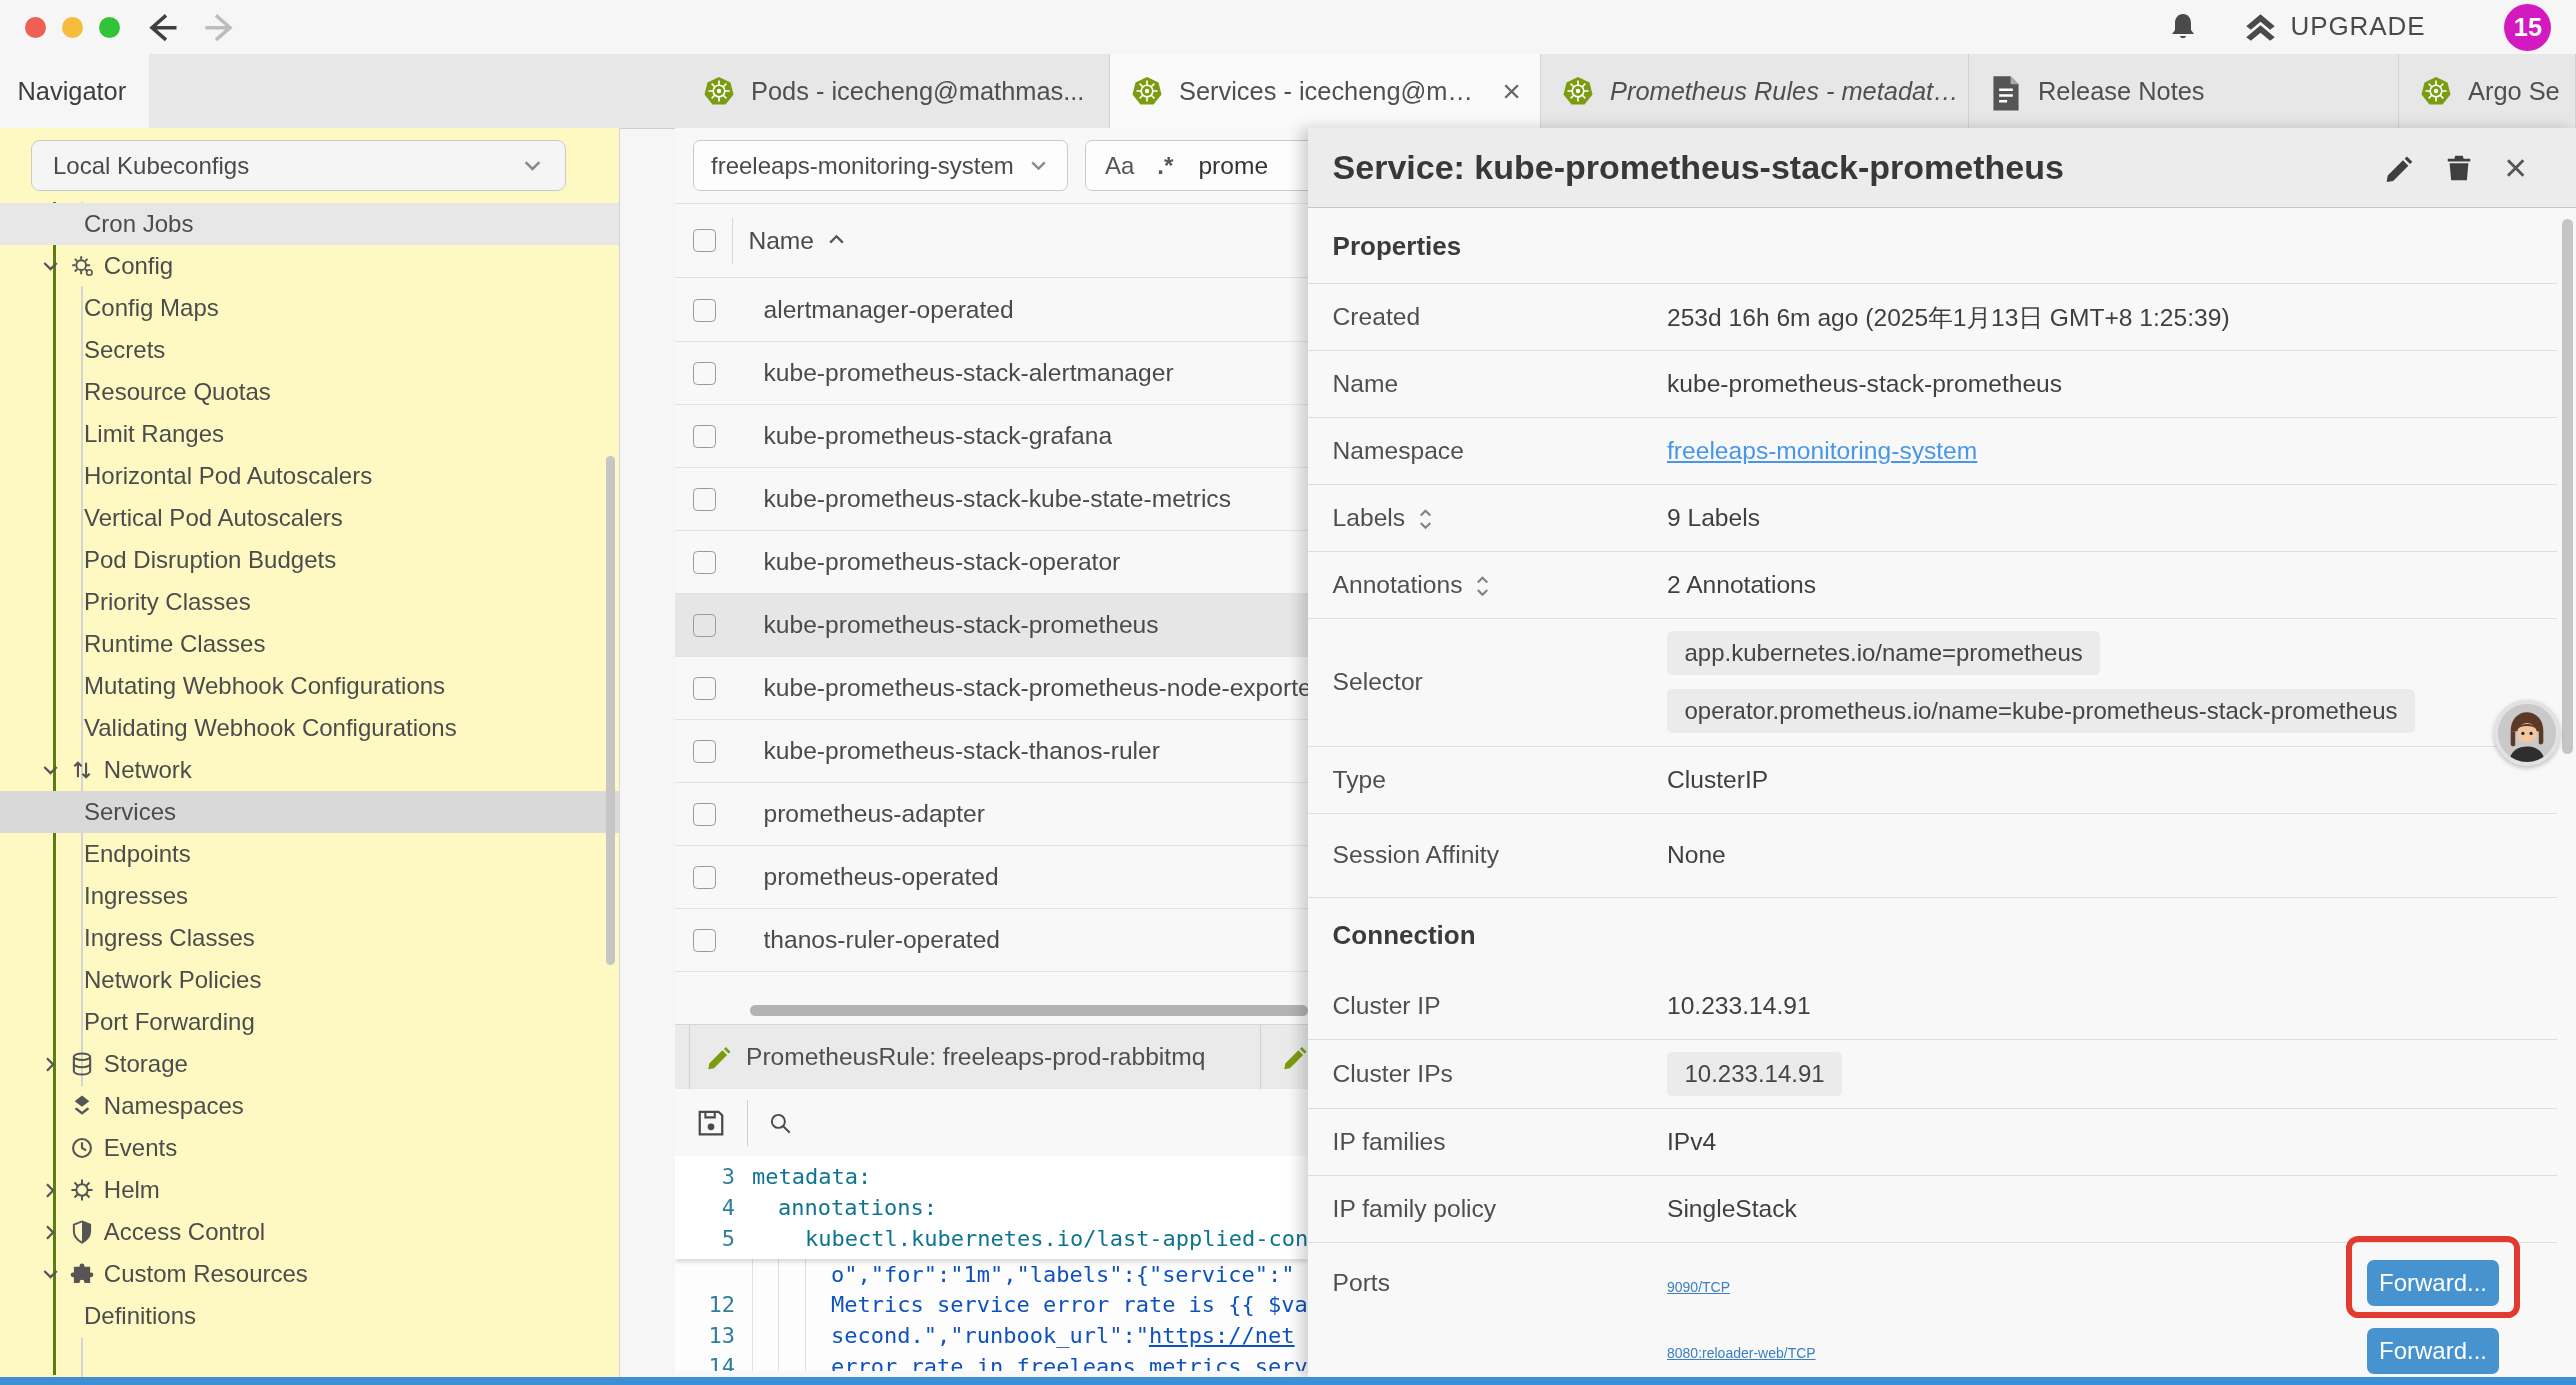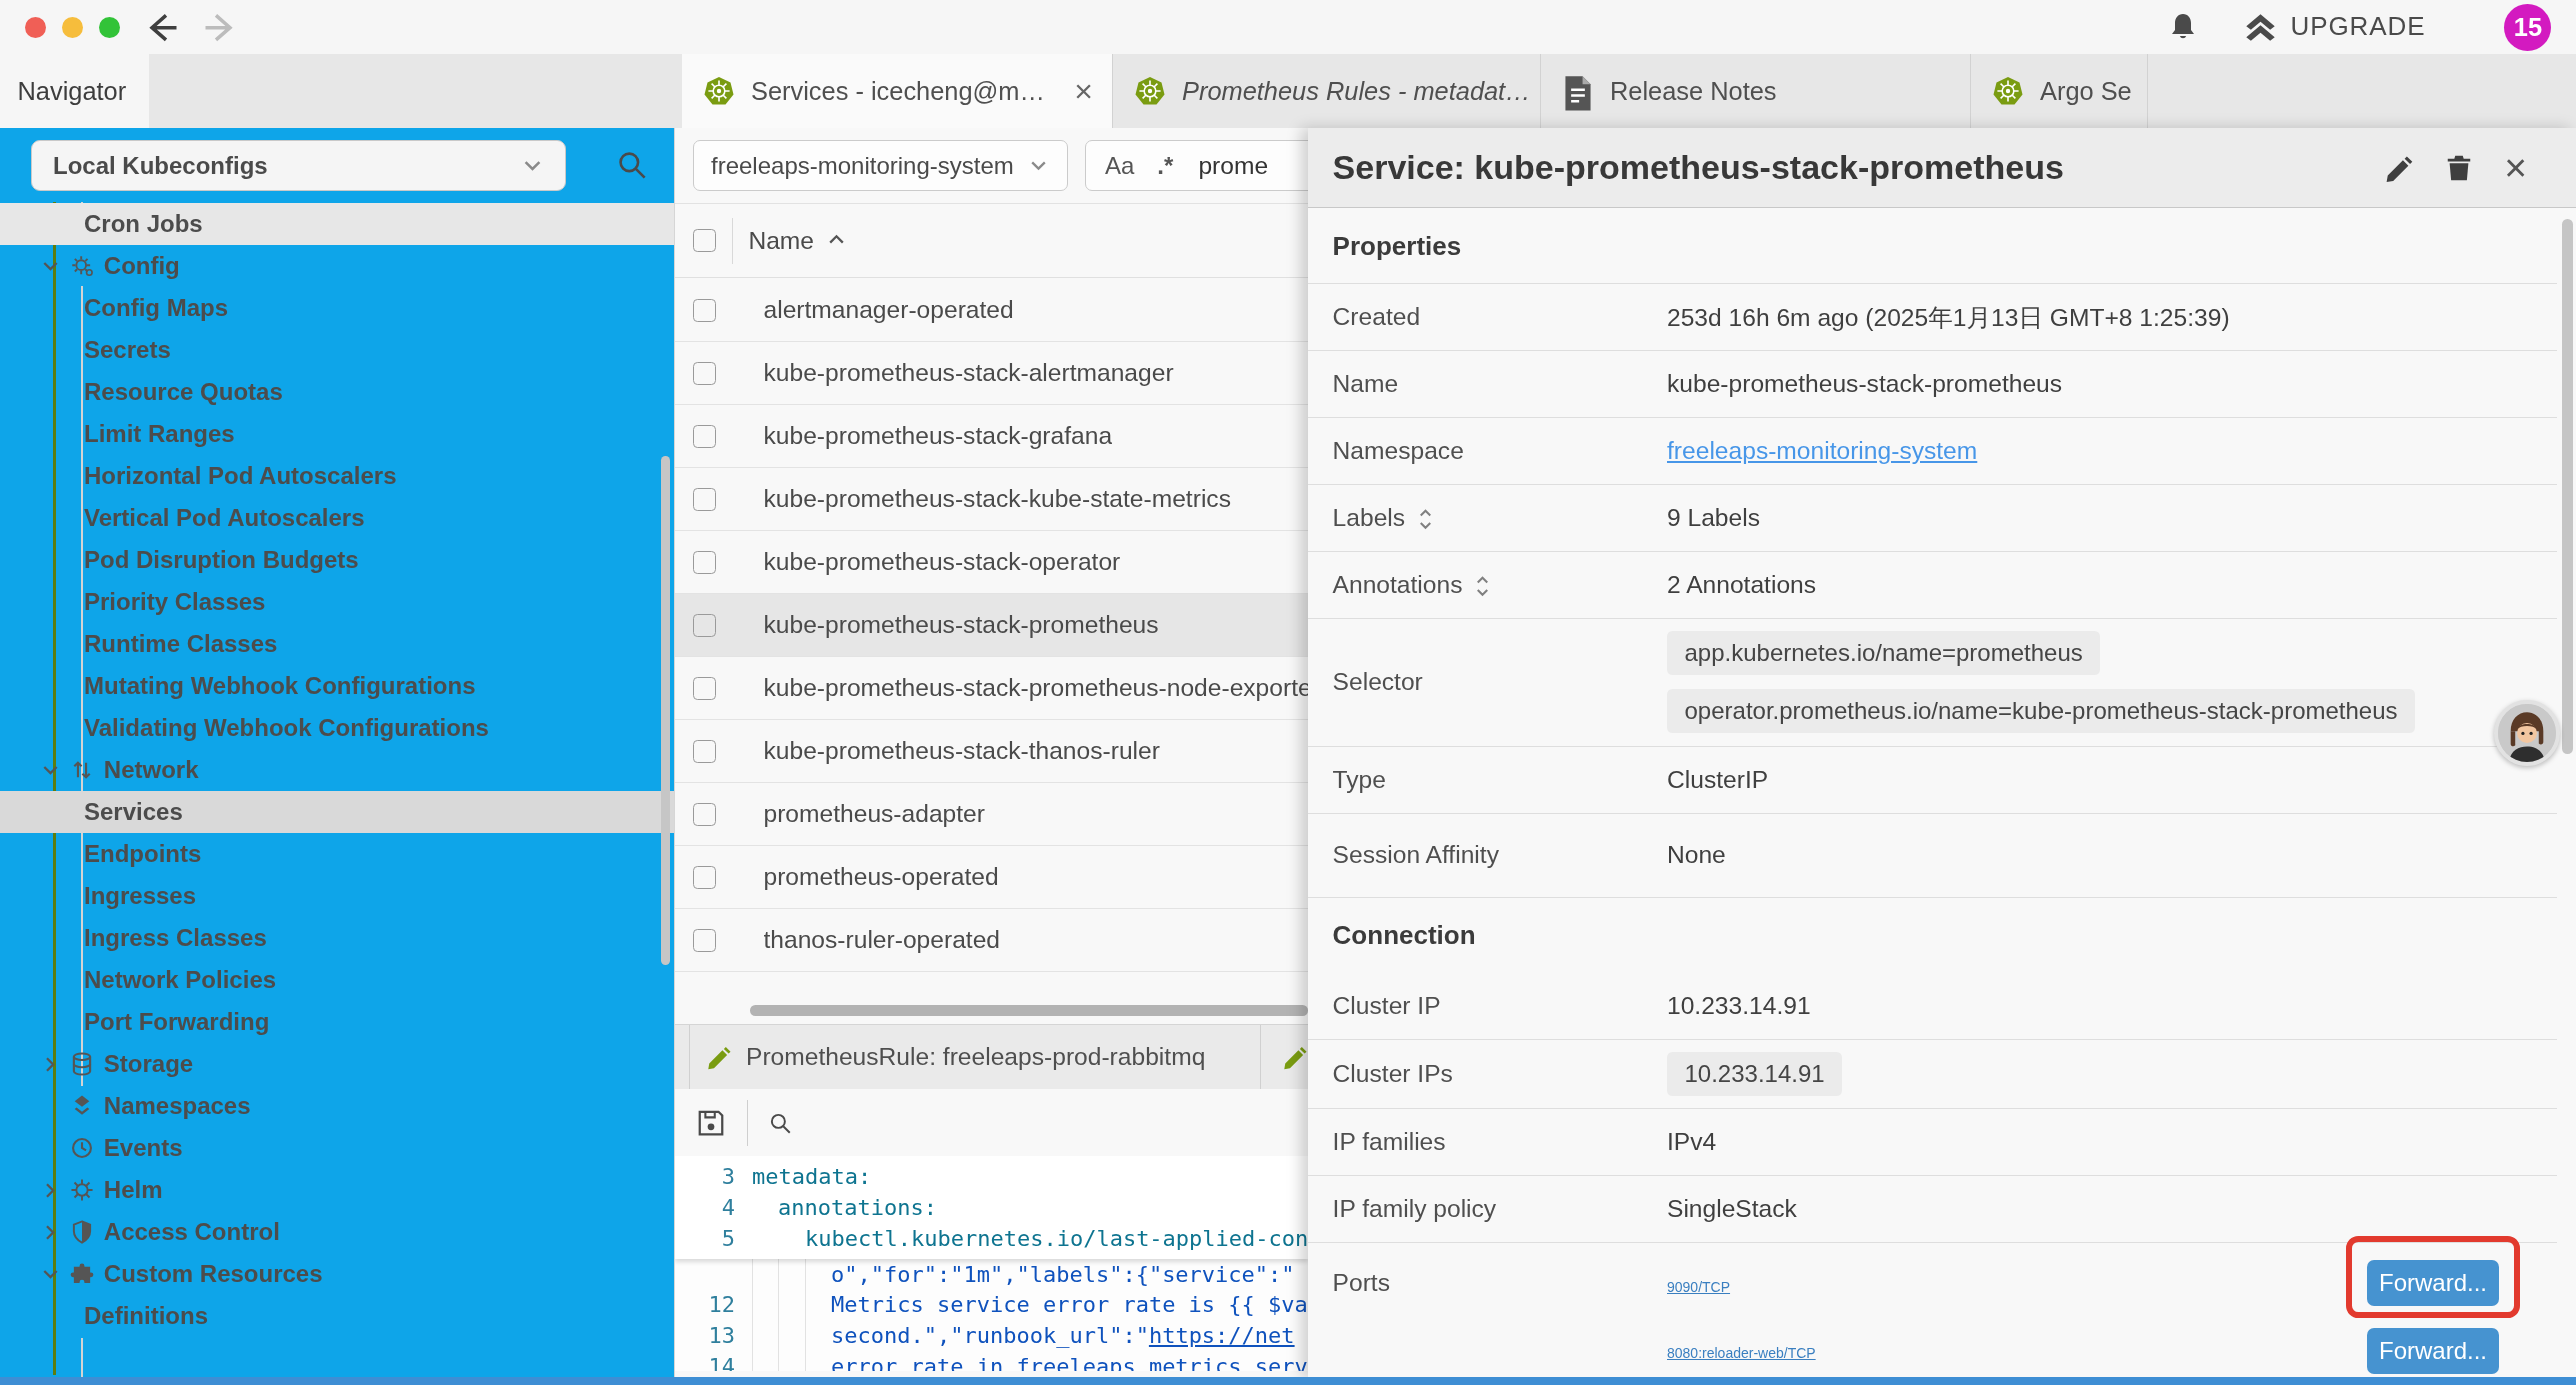--- a/index.html
+++ b/index.html
@@ -18,21 +18,21 @@
   
   .tabstrip{position:absolute;left:0;top:54px;width:100%;height:74px;background:#e7e7e7;border-bottom:0.9px solid #cfcfcf;}
   .nav-tab{position:absolute;left:0;top:0;width:149px;height:100%;background:#f6f6f6;display:flex;align-items:center;padding-left:17.5px;box-sizing:border-box;font-size:25.4px;color:#3d3d3d;}
   #tabs{position:absolute;left:682px;top:0;right:0;height:100%;display:flex;}
   .tab{display:flex;align-items:center;gap:16px;padding-left:21px;box-sizing:border-box;border-right:0.9px solid #d2d2d2;overflow:hidden;white-space:nowrap;font-size:25.4px;color:#4f4f4f;}
   .tab.active{background:#fafafa;}
   .tab .tab-label{overflow:hidden;text-overflow:ellipsis;}
   .tab .tab-close{margin-left:auto;margin-right:19px;font-size:32px;color:#666;line-height:1;}
   .tab .ticon{flex:0 0 32px;width:32px;height:32px;}
   
-  .sidebar{position:absolute;left:0;top:128px;width:675px;height:1250px;background:#0ea5e9;border-right:0.9px solid #d6d6d6;box-sizing:border-box;overflow:hidden;font-weight:bold;}
+  .sidebar{position:absolute;left:0;top:128px;width:620px;height:1250px;background:#fef9c3;border-right:0.9px solid #d6d6d6;box-sizing:border-box;overflow:hidden;}
   .cluster-select{position:absolute;left:31px;top:12.3px;width:535px;height:51px;border:1.8px solid #c9c9c9;border-radius:8.8px;background:#f5f5f5;display:flex;align-items:center;box-sizing:border-box;font-size:24px;color:#4a4a4a;padding:0 21px;}
   .cluster-select .sel-chevron{margin-left:auto;width:23px;height:23px;}
   .sb-search{position:absolute;left:614px;top:19px;width:35px;height:35px;}
   .tree{position:absolute;left:0;top:75px;right:0;bottom:7px;overflow:hidden;}
   .tree-item{height:42px;display:flex;align-items:center;font-size:24px;color:#4c4c4c;position:relative;box-sizing:border-box;}
   .tree-item.selected{background:var(--selection_gray,#d9d9d9);}
   .tree-item.highlighted{background:#e7e7e7;}
   .tree-item .chev{width:23px;height:23px;margin-left:39px;flex:0 0 23px;}
   .tree-item .chev.empty{visibility:hidden;}
   .tree-item .nicon{width:26px;height:26px;margin-left:7px;flex:0 0 26px;}
@@ -142,20 +142,33 @@
       </div>
       <div class="badge">15</div>
     </div>
   </div>
 
   <div class="tabstrip">
     <div class="nav-tab">
       <span>Navigator</span>
     </div>
     <div id="tabs">
+        <div class="tab" style="width: 428px;">
+          <span class="ticon">
+            <svg viewBox="0 0 32 32">
+              <polygon points="16,2 27.5,7.5 30.5,19.5 22.5,29.5 9.5,29.5 1.5,19.5 4.5,7.5" fill="#7a9c11"></polygon>
+              <g stroke="#fff" stroke-width="1.6" fill="none">
+                <circle cx="16" cy="16" r="5.8"></circle>
+                <path d="M16 10.2V5.4M16 21.8v4.8M10.2 16H5.4M21.8 16h4.8M12 12L8.6 8.6M20 20l3.4 3.4M20 12l3.4-3.4M12 20l-3.4 3.4"></path>
+              </g>
+              <circle cx="16" cy="16" r="2.2" fill="#fff"></circle>
+            </svg>
+          </span>
+          <span class="tab-label">Pods - icecheng@mathmas...</span>
+        </div>
         <div class="tab active" style="width: 431px;">
           <span class="ticon">
             <svg viewBox="0 0 32 32">
               <polygon points="16,2 27.5,7.5 30.5,19.5 22.5,29.5 9.5,29.5 1.5,19.5 4.5,7.5" fill="#7a9c11"></polygon>
               <g stroke="#fff" stroke-width="1.6" fill="none">
                 <circle cx="16" cy="16" r="5.8"></circle>
                 <path d="M16 10.2V5.4M16 21.8v4.8M10.2 16H5.4M21.8 16h4.8M12 12L8.6 8.6M20 20l3.4 3.4M20 12l3.4-3.4M12 20l-3.4 3.4"></path>
               </g>
               <circle cx="16" cy="16" r="2.2" fill="#fff"></circle>
             </svg>

